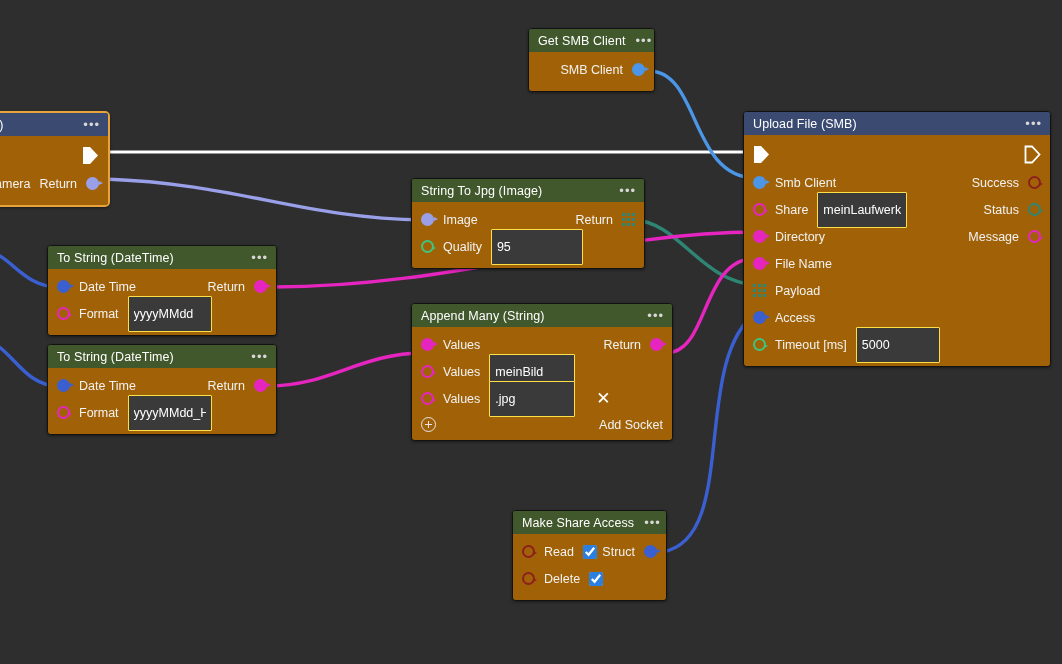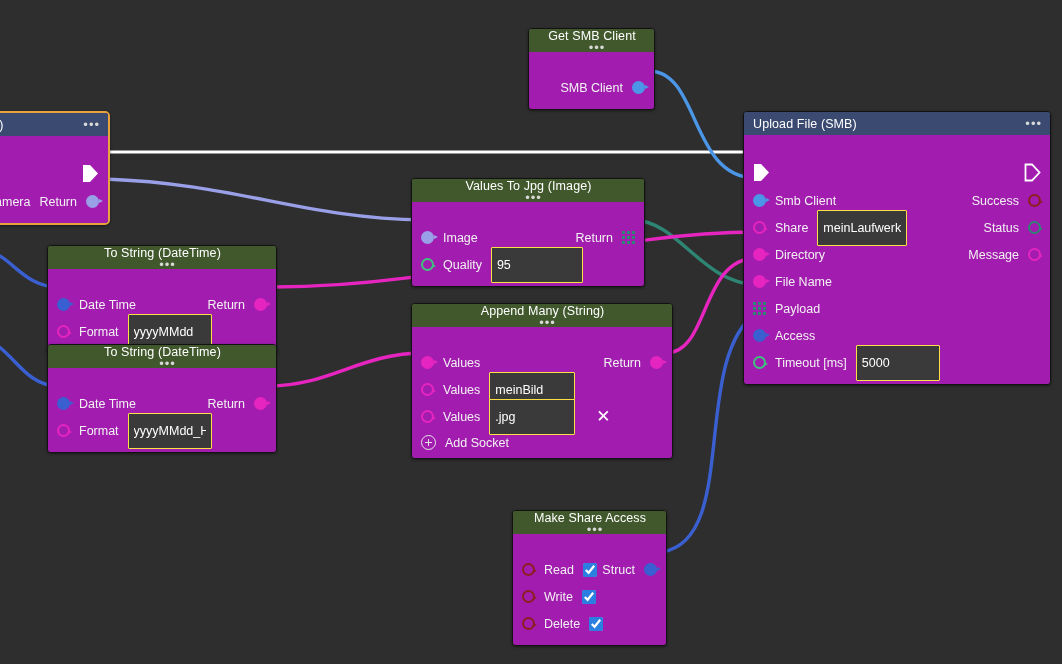--- a/index.html
+++ b/index.html
@@ -47,37 +47,37 @@
     display: flex;
     align-items: center;
     justify-content: space-between;
     padding: 0 8px 0 9px;
     border-radius: 2px 2px 0 0;
     color: #ffffff;
     font-size: 12.5px;
     white-space: nowrap;
     overflow: hidden;
   }
-  .node-header.green { background: #41582c; flex-direction: column; }
+  .node-header.green { background: #41582c; }
   .node-header.navy  { background: #3a4a70; }
 
   .node-title { letter-spacing: .1px; }
 
   .dots {
     color: #d8d8d8;
     font-size: 13px;
     letter-spacing: 1px;
     line-height: 8px;
     flex: 0 0 auto;
     padding-left: 10px;
   }
 
   .node-body {
-    padding: 22px 0 8px 0;
-    background: #a21caf;
+    padding: 4px 0 8px 0;
+    background: #a16207;
     border-radius: 0 0 3px 3px;
   }
 
   .row {
     display: flex;
     align-items: center;
     height: 27px;
     padding: 0 9px;
     position: relative;
     color: #f2f2f2;
@@ -182,20 +182,21 @@
   }
 
   .add-socket {
     display: flex;
     align-items: center;
     gap: 9px;
     padding: 5px 9px 0 9px;
     color: #f2f2f2;
     font-size: 12.5px;
     cursor: pointer;
+    justify-content: space-between;
   }
   .plus {
     width: 15px; height: 15px;
     border: 1.6px solid #e6e6e6;
     border-radius: 50%;
     position: relative;
     flex: 0 0 auto;
   }
   .plus::before, .plus::after {
     content: "";
@@ -370,21 +371,21 @@
           <span class="lbl">Camera</span>
           <span class="lbl">Return</span>
           <span class="pin fill out c-peri"></span>
         </div>
       </div>
     </div>
   </div>
 
   <div class="node" style="left:411px; top:178px; width:234px;">
     <div class="node-header green">
-      <span class="node-title">Values To Jpg (Image)</span>
+      <span class="node-title">String To Jpg (Image)</span>
       <span class="dots">•••</span>
     </div>
     <div class="node-body">
       <div class="row">
         <div class="left">
           <span class="pin fill c-peri"></span>
           <span class="lbl">Image</span>
         </div>
         <div class="right">
           <span class="lbl">Return</span>
@@ -514,27 +515,20 @@
           <input class="cb" type="checkbox" checked="" style="">
         </div>
         <div class="right">
           <span class="lbl">Struct</span>
           <span class="pin fill out c-rblue"></span>
         </div>
       </div>
       <div class="row">
         <div class="left">
           <span class="pin hollow c-darkred"></span>
-          <span class="lbl">Write</span>
-          <input class="cb" type="checkbox" checked="" style="">
-        </div>
-      </div>
-      <div class="row">
-        <div class="left">
-          <span class="pin hollow c-darkred"></span>
           <span class="lbl">Delete</span>
           <input class="cb" type="checkbox" checked="" style="">
         </div>
       </div>
     </div>
   </div>
 
 </div>
 
 </body></html>

